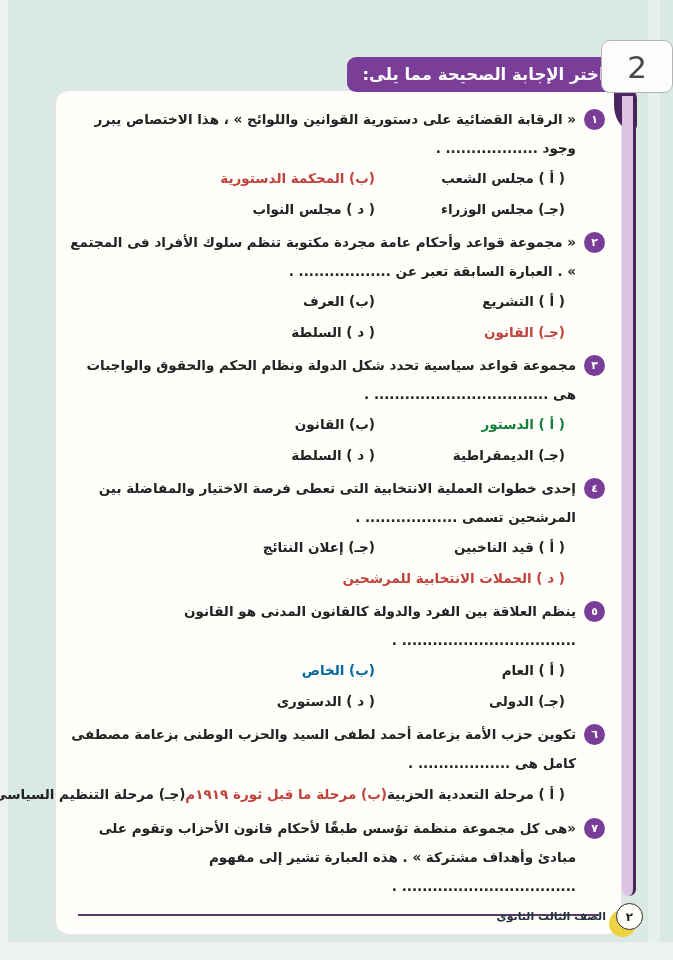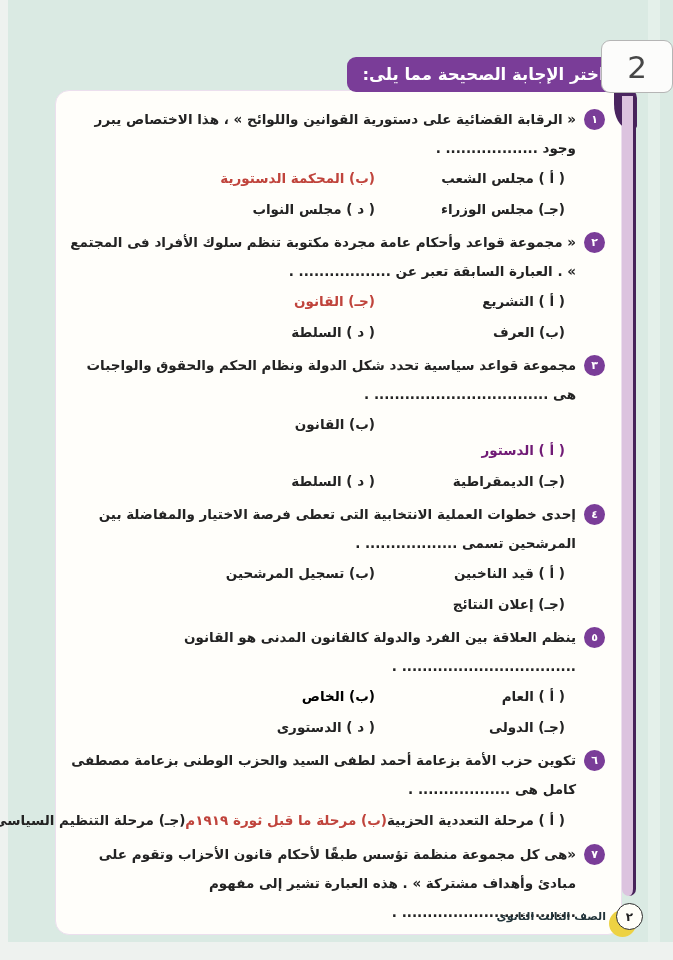--- a/index.html
+++ b/index.html
@@ -100,56 +100,56 @@
           <span class="opt"><span class="opt-label">( د ) </span><span>مجلس النواب</span></span>
         </div>
       </div>
       <div class="question">
         <div class="q-head">
           <span class="q-num">٢</span>
           <span class="q-text">« مجموعة قواعد وأحكام عامة مجردة مكتوبة تنظم سلوك الأفراد فى المجتمع » . العبارة السابقة تعبر عن .................. .</span>
         </div>
         <div class="options two-col">
           <span class="opt"><span class="opt-label">( أ ) </span><span>التشريع</span></span>
+          <span class="opt"><span class="opt-label">(ب) </span><span>العرف</span></span>
           <span class="opt" style="color: rgb(192, 68, 60);"><span class="opt-label">(جـ) </span><span>القانون</span></span>
-          <span class="opt"><span class="opt-label">(ب) </span><span>العرف</span></span>
           <span class="opt"><span class="opt-label">( د ) </span><span>السلطة</span></span>
         </div>
       </div>
       <div class="question">
         <div class="q-head">
           <span class="q-num">٣</span>
           <span class="q-text">مجموعة قواعد سياسية تحدد شكل الدولة ونظام الحكم والحقوق والواجبات هى .................................. .</span>
         </div>
         <div class="options two-col">
-          <span class="opt" style="color: #701a75; margin-top: 26px;"><span class="opt-label">( أ ) </span><span>الدستور</span></span>
+          <span class="opt" style="color: #15803d;"><span class="opt-label">( أ ) </span><span>الدستور</span></span>
           <span class="opt"><span class="opt-label">(ب) </span><span>القانون</span></span>
           <span class="opt"><span class="opt-label">(جـ) </span><span>الديمقراطية</span></span>
           <span class="opt"><span class="opt-label">( د ) </span><span>السلطة</span></span>
         </div>
       </div>
       <div class="question">
         <div class="q-head">
           <span class="q-num">٤</span>
           <span class="q-text">إحدى خطوات العملية الانتخابية التى تعطى فرصة الاختيار والمفاضلة بين المرشحين تسمى .................. .</span>
         </div>
         <div class="options two-col">
           <span class="opt"><span class="opt-label">( أ ) </span><span>قيد الناخبين</span></span>
-          <span class="opt"><span class="opt-label">(ب) </span><span>تسجيل المرشحين</span></span>
           <span class="opt"><span class="opt-label">(جـ) </span><span>إعلان النتائج</span></span>
+          <span class="opt" style="color: rgb(192, 68, 60);"><span class="opt-label">( د ) </span><span>الحملات الانتخابية للمرشحين</span></span>
         </div>
       </div>
       <div class="question">
         <div class="q-head">
           <span class="q-num">٥</span>
           <span class="q-text">ينظم العلاقة بين الفرد والدولة كالقانون المدنى هو القانون .................................. .</span>
         </div>
         <div class="options two-col">
           <span class="opt"><span class="opt-label">( أ ) </span><span>العام</span></span>
-          <span class="opt" style="color: #000000;"><span class="opt-label">(ب) </span><span>الخاص</span></span>
+          <span class="opt" style="color: #0369a1;"><span class="opt-label">(ب) </span><span>الخاص</span></span>
           <span class="opt"><span class="opt-label">(جـ) </span><span>الدولى</span></span>
           <span class="opt"><span class="opt-label">( د ) </span><span>الدستورى</span></span>
         </div>
       </div>
       <div class="question">
         <div class="q-head">
           <span class="q-num">٦</span>
           <span class="q-text">تكوين حزب الأمة بزعامة أحمد لطفى السيد والحزب الوطنى بزعامة مصطفى كامل هى .................. .</span>
         </div>
         <div class="options one-col">

